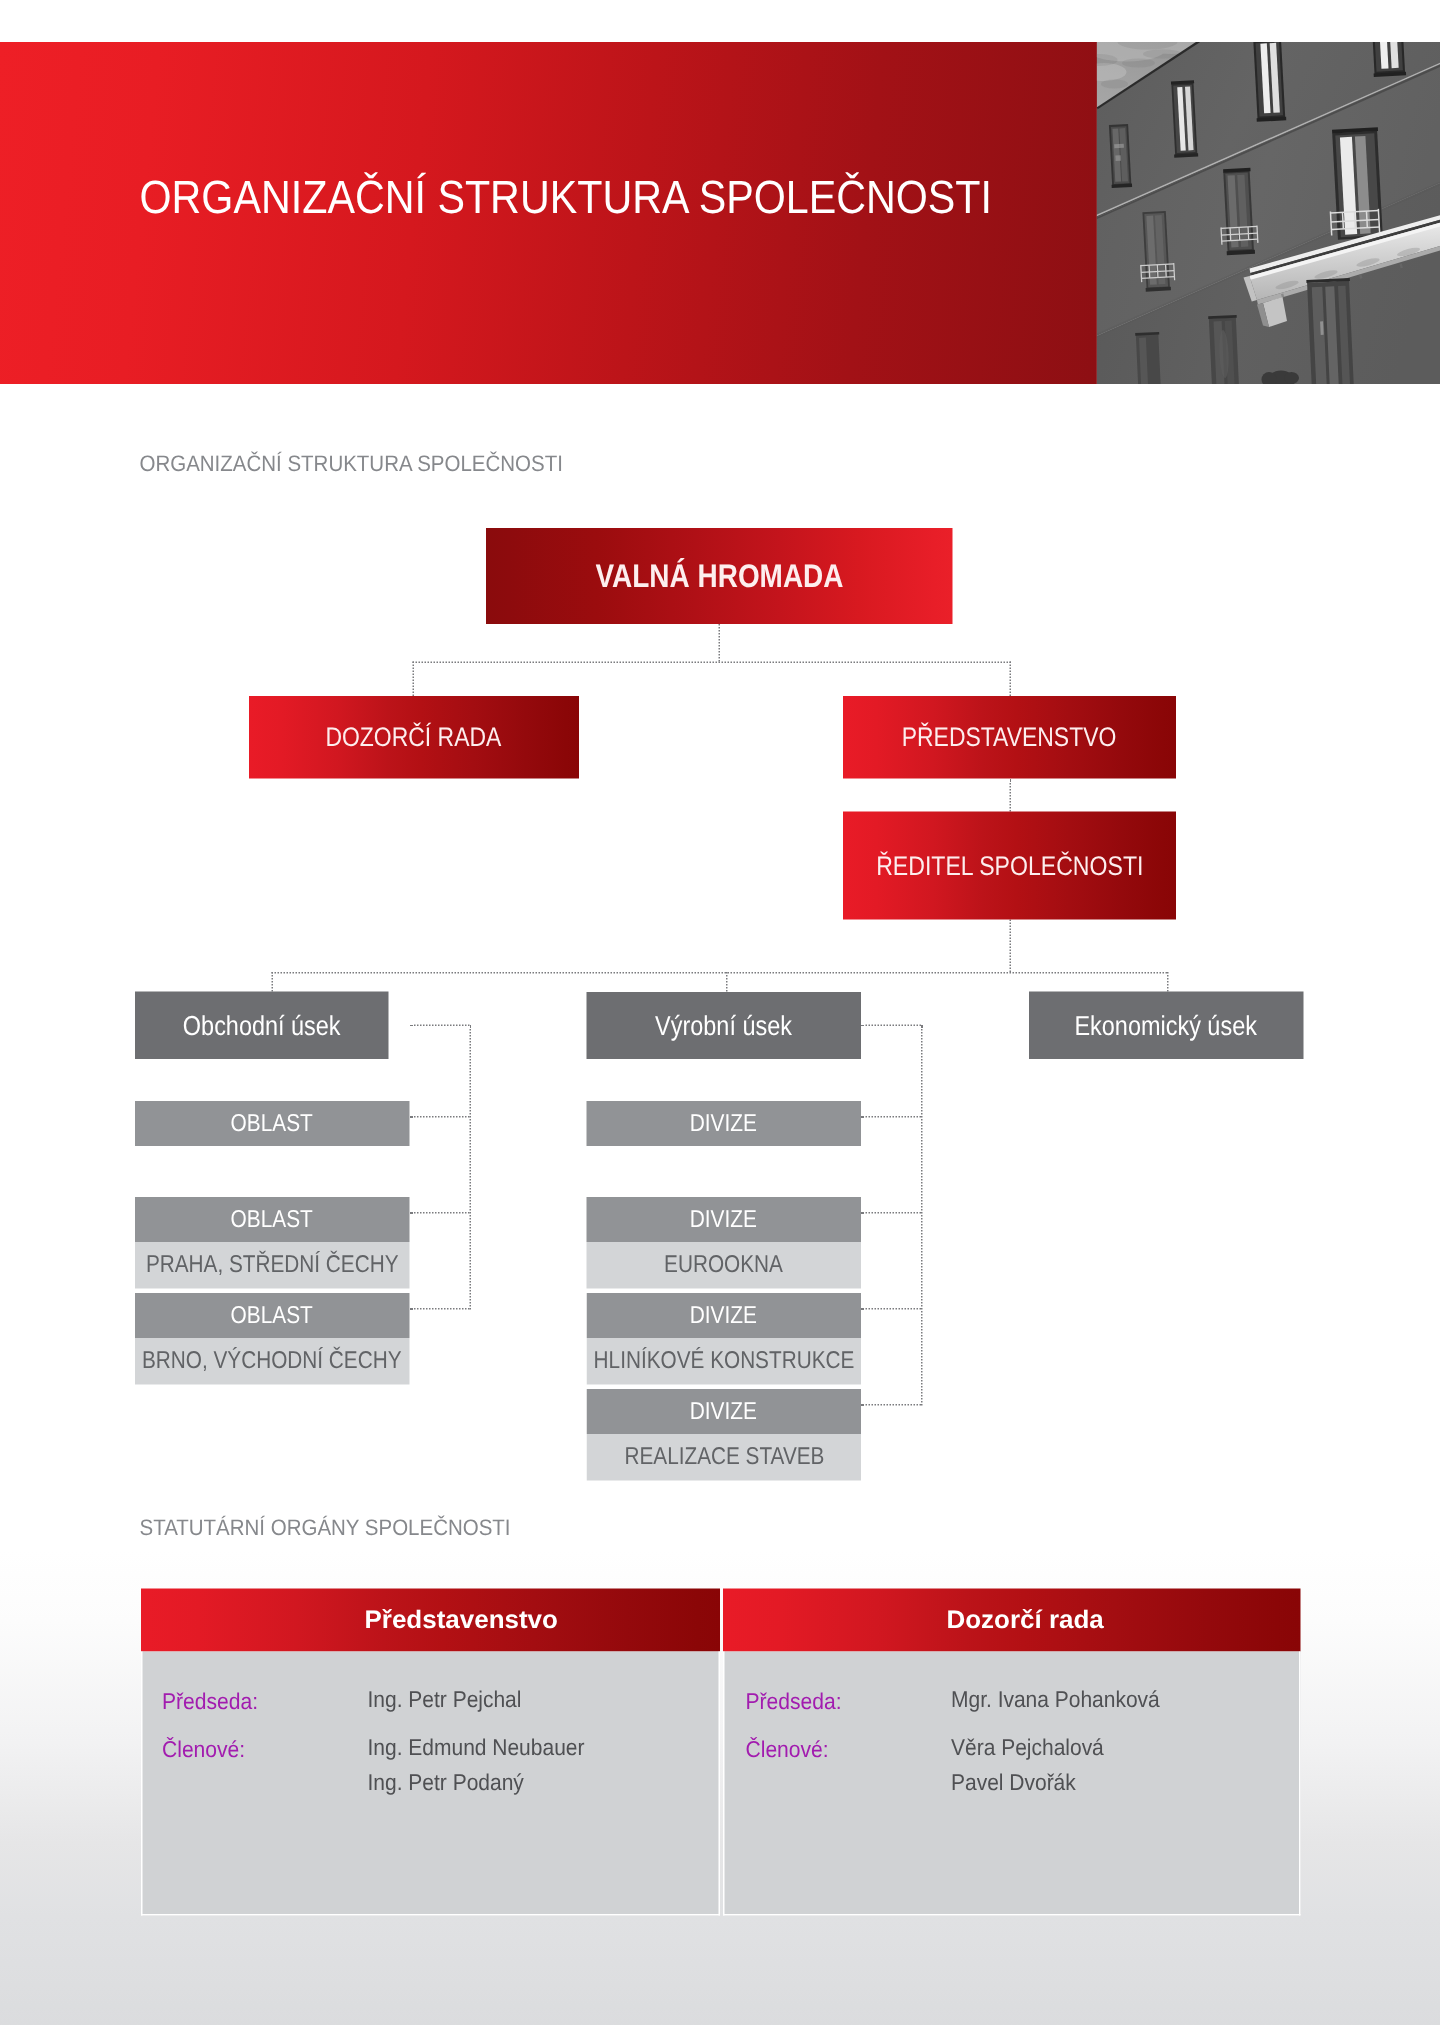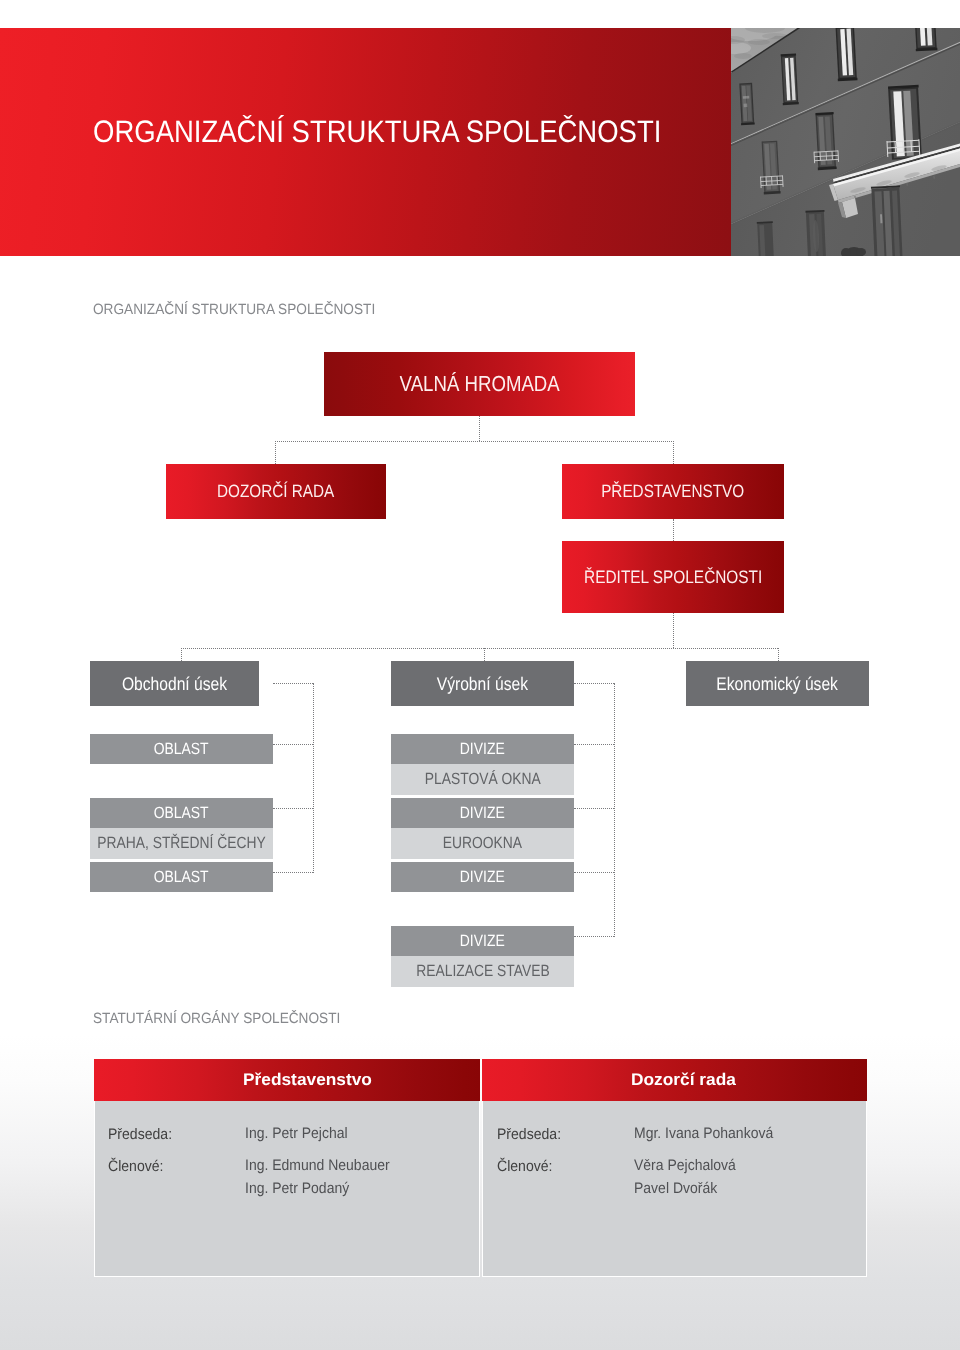--- a/index.html
+++ b/index.html
@@ -20,40 +20,40 @@
   .banner-title{position:absolute;left:93px;top:89px;color:#ffffff;
     font-size:31px;white-space:nowrap;line-height:30px;}
   .banner-title .nw{transform:scaleX(0.887);transform-origin:left center;}
 
   .caption{position:absolute;color:#86888c;font-size:14.9px;white-space:nowrap;line-height:14px;
            backface-visibility:hidden;}
   .caption .nw{transform:scaleX(0.917);transform-origin:left center;}
 
   .box{position:absolute;display:flex;align-items:center;justify-content:center;
        color:#fdeeee;white-space:nowrap;box-sizing:border-box;}
-  .box-red-d2l{background:linear-gradient(90deg,#8a0b0c 0%,#8d0b0d 5%,#9b0c0e 24%,#b01016 45%,#c4141c 63%,#d81920 80%,#e81e28 96%,#ea2029 100%);}
+  .box-red-d2l{background:linear-gradient(90deg,#8a0b0c 0%,#8d0b0d 5%,#9b0c0e 24%,#b01016 45%,#c4141c 63%,#d81920 80%,#e81e28 96%,#ea2029 100%);font-weight:bold;}
   .box-red-l2d{background:linear-gradient(90deg,#e91b27 0%,#e31a25 10%,#d11720 27%,#bc1319 42%,#b31014 52%,#a30d11 68%,#94090c 84%,#8b0607 96%,#890506 100%);}
   .box-gray{background:#6d6e71;color:#ffffff;}
 
   .grp{position:absolute;box-sizing:border-box;width:183px;}
   .grp-head{height:30px;background:#919396;color:#fff;display:flex;align-items:center;
             justify-content:center;font-size:16.3px;}
   .grp-body{height:31px;background:#d3d5d7;color:#616366;display:flex;align-items:center;
             justify-content:center;font-size:16.2px;white-space:nowrap;}
 
   .hline{position:absolute;height:0;border-top:1px dotted #7a7b7e;}
   .vline{position:absolute;width:0;border-left:1px dotted #7a7b7e;}
 
   .tbl{position:absolute;box-sizing:border-box;}
   .tbl-head{position:absolute;left:0;top:0;height:42px;box-sizing:border-box;
             display:flex;align-items:center;color:#fff;font-weight:bold;font-size:16.9px;}
   .tbl-head .nw{transform:scaleX(1.025);transform-origin:left center;}
   .tbl-body{position:absolute;left:0;top:42px;background:#d0d2d4;
             border:1px solid #ffffff;border-top:none;box-sizing:border-box;}
-  .cellL{position:absolute;color:#404040;font-size:15.2px;white-space:nowrap;}
+  .cellL{position:absolute;color:#a21caf;font-size:15.2px;white-space:nowrap;}
   .cellR{position:absolute;color:#4f5053;font-size:15.2px;white-space:nowrap;text-decoration:underline;}
   .cellL .nw{transform:scaleX(0.925);transform-origin:left center;}
   .cellR .nw{transform:scaleX(0.921);transform-origin:left center;}
 </style>
 </head>
 <body>
 
 <div class="page">
   <div class="banner">
     <div class="banner-red"></div>
@@ -304,40 +304,43 @@
         <span class="nw">OBLAST</span>
       </div>
     <div class="grp-body">
         <span class="nw">PRAHA, STŘEDNÍ ČECHY</span>
       </div>
   </div>
   <div class="grp" style="left:90px;top:834px;">
     <div class="grp-head">
         <span class="nw">OBLAST</span>
       </div>
+    <div class="grp-body">
+        <span class="nw">BRNO, VÝCHODNÍ ČECHY</span>
+      </div>
   </div>
   <div class="grp" style="left:391px;top:706px;">
     <div class="grp-head">
         <span class="nw">DIVIZE</span>
       </div>
-    <div class="grp-body">
-        <span class="nw">PLASTOVÁ OKNA</span>
-      </div>
   </div>
   <div class="grp" style="left:391px;top:770px;">
     <div class="grp-head">
         <span class="nw">DIVIZE</span>
       </div>
     <div class="grp-body">
         <span class="nw">EUROOKNA</span>
       </div>
   </div>
   <div class="grp" style="left:391px;top:834px;">
     <div class="grp-head">
         <span class="nw">DIVIZE</span>
+      </div>
+    <div class="grp-body">
+        <span class="nw">HLINÍKOVÉ KONSTRUKCE</span>
       </div>
   </div>
   <div class="grp" style="left:391px;top:898px;">
     <div class="grp-head">
         <span class="nw">DIVIZE</span>
       </div>
     <div class="grp-body">
         <span class="nw">REALIZACE STAVEB</span>
       </div>
   </div>

